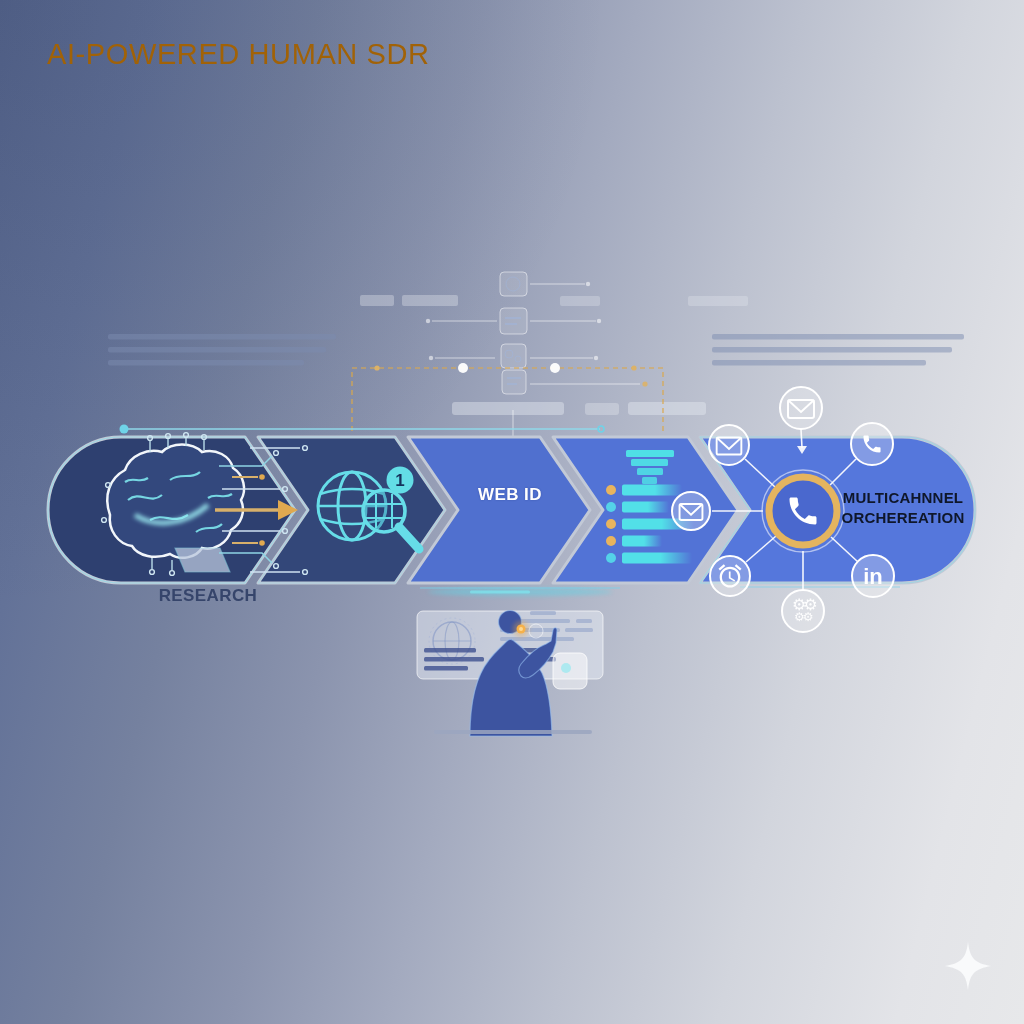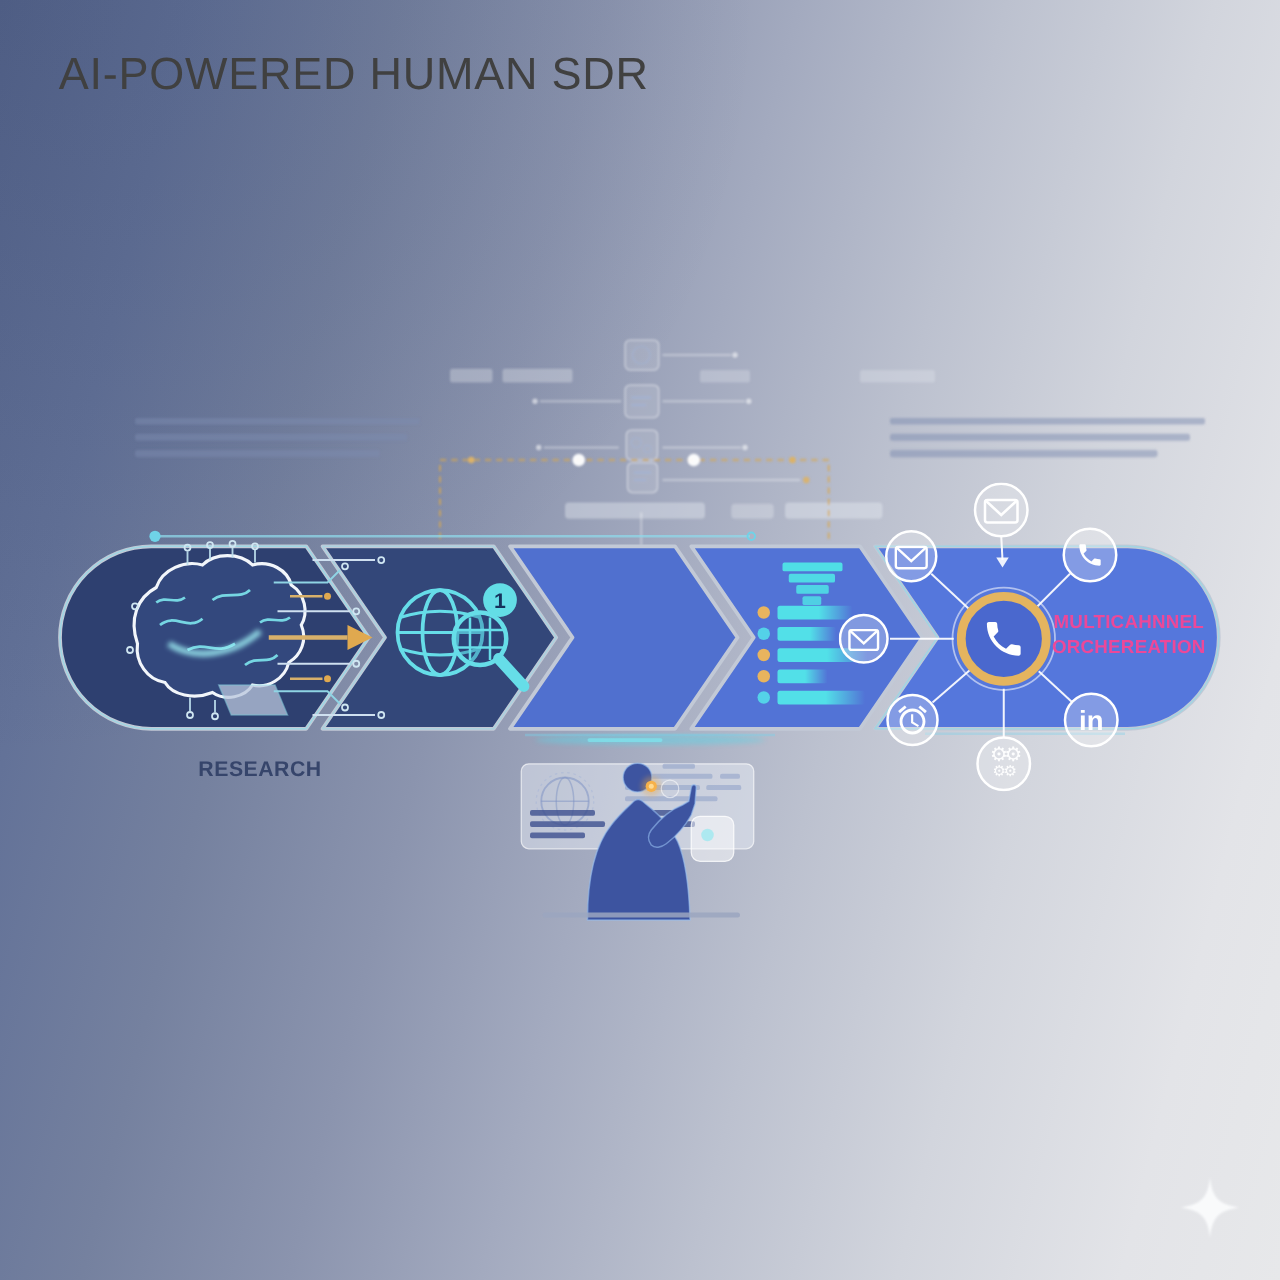--- a/index.html
+++ b/index.html
@@ -7,28 +7,28 @@
     width:1024px;height:1024px;position:relative;overflow:hidden;
     font-family:"Liberation Sans","DejaVu Sans",sans-serif;
     background:
       radial-gradient(circle at 0% 0%, rgba(35,50,88,.20), rgba(35,50,88,0) 42%),
       linear-gradient(104deg,#59688f 0%,#637298 12%,#75819f 25%,#8b94ae 38%,#a3aabf 50%,#bcc1cf 63%,#d2d5dd 76%,#e3e4e8 90%,#e7e8ea 100%);
   }
   .abs{position:absolute;}
   #scene{position:absolute;left:0;top:0;}
   .title{
     left:47px;top:38px;width:700px;
-    color:#404040;font-size:36px;font-weight:500;letter-spacing:.6px;
+    color:#a16207;font-size:29px;font-weight:500;letter-spacing:.6px;
   }
   .stage-label{
     text-align:center;font-weight:700;letter-spacing:.4px;line-height:22px;
   }
-  .lbl-research{left:98px;top:584px;width:220px;font-size:17px;color:#36456b;line-height:23px;margin-top:20px;}
+  .lbl-research{left:98px;top:584px;width:220px;font-size:17px;color:#36456b;line-height:23px;}
   .lbl-webid{left:410px;top:484px;width:200px;font-size:17px;color:#ffffff;text-shadow:0 0 2px rgba(30,50,120,.4);}
-  .lbl-multi{left:840px;top:488px;width:126px;font-size:15px;color:#ec4899;line-height:20px;letter-spacing:.2px;}
+  .lbl-multi{left:840px;top:488px;width:126px;font-size:15px;color:#0f172a;line-height:20px;letter-spacing:.2px;}
   .badge-1{
     left:386px;top:471px;width:28px;text-align:center;
     font-size:17px;font-weight:700;color:#16325c;
   }
   .linkedin{
     left:857px;top:564px;width:32px;text-align:center;
     font-size:22px;font-weight:700;color:#ffffff;
   }
   .gears{color:#ffffff;opacity:.95;line-height:1;}
   .g1{left:792px;top:597px;font-size:16px;letter-spacing:-3px;}
@@ -359,20 +359,21 @@
   </g>
 </svg>
 
 <div class="abs title">AI-POWERED HUMAN SDR</div>
 
 <div class="abs stage-label lbl-research">
   <div>RESEARCH</div>
 </div>
 
 <div class="abs stage-label lbl-webid">
+  <div>WEB ID</div>
 </div>
 
 <div class="abs stage-label lbl-multi">
   <div>MULTICAHNNEL</div>
   <div>ORCHEREATION</div>
 </div>
 
 <span class="abs badge-1">1</span>
 
 <span class="abs linkedin">in</span>

